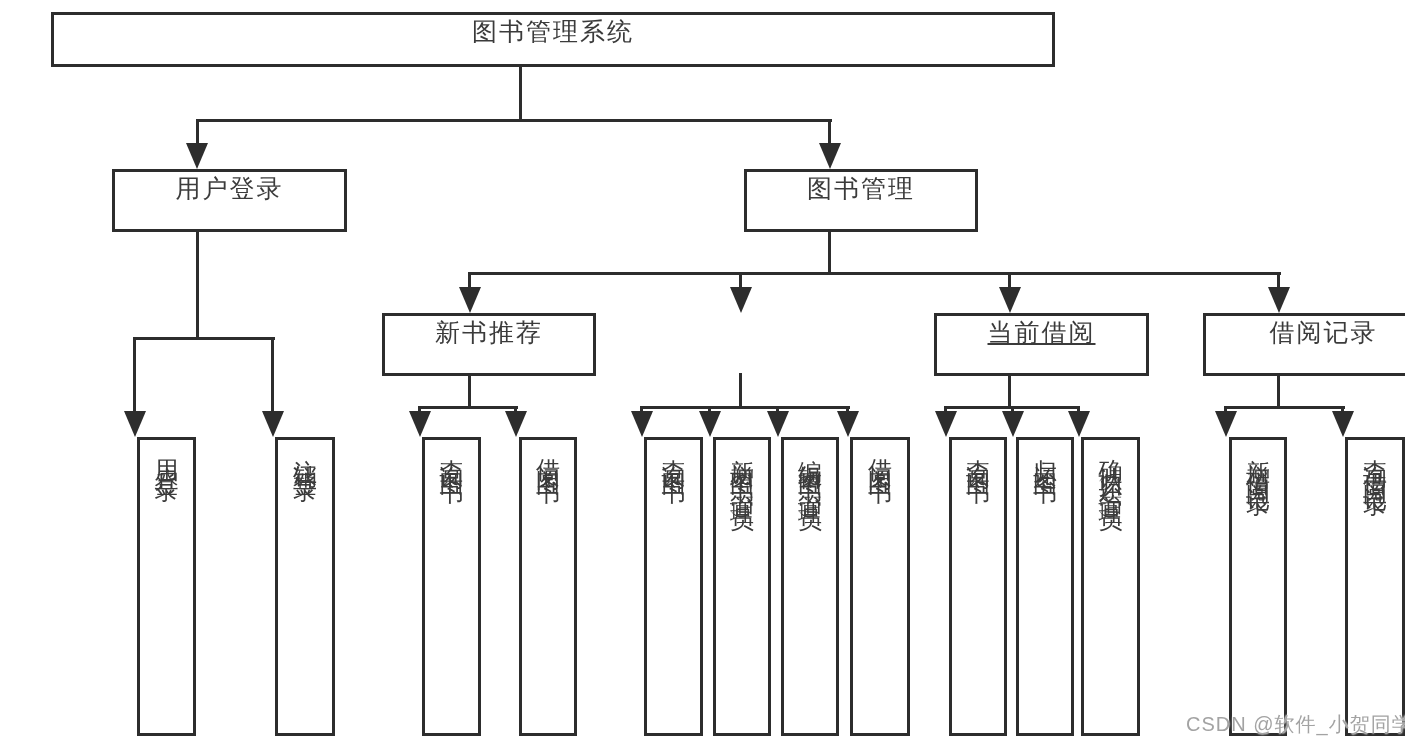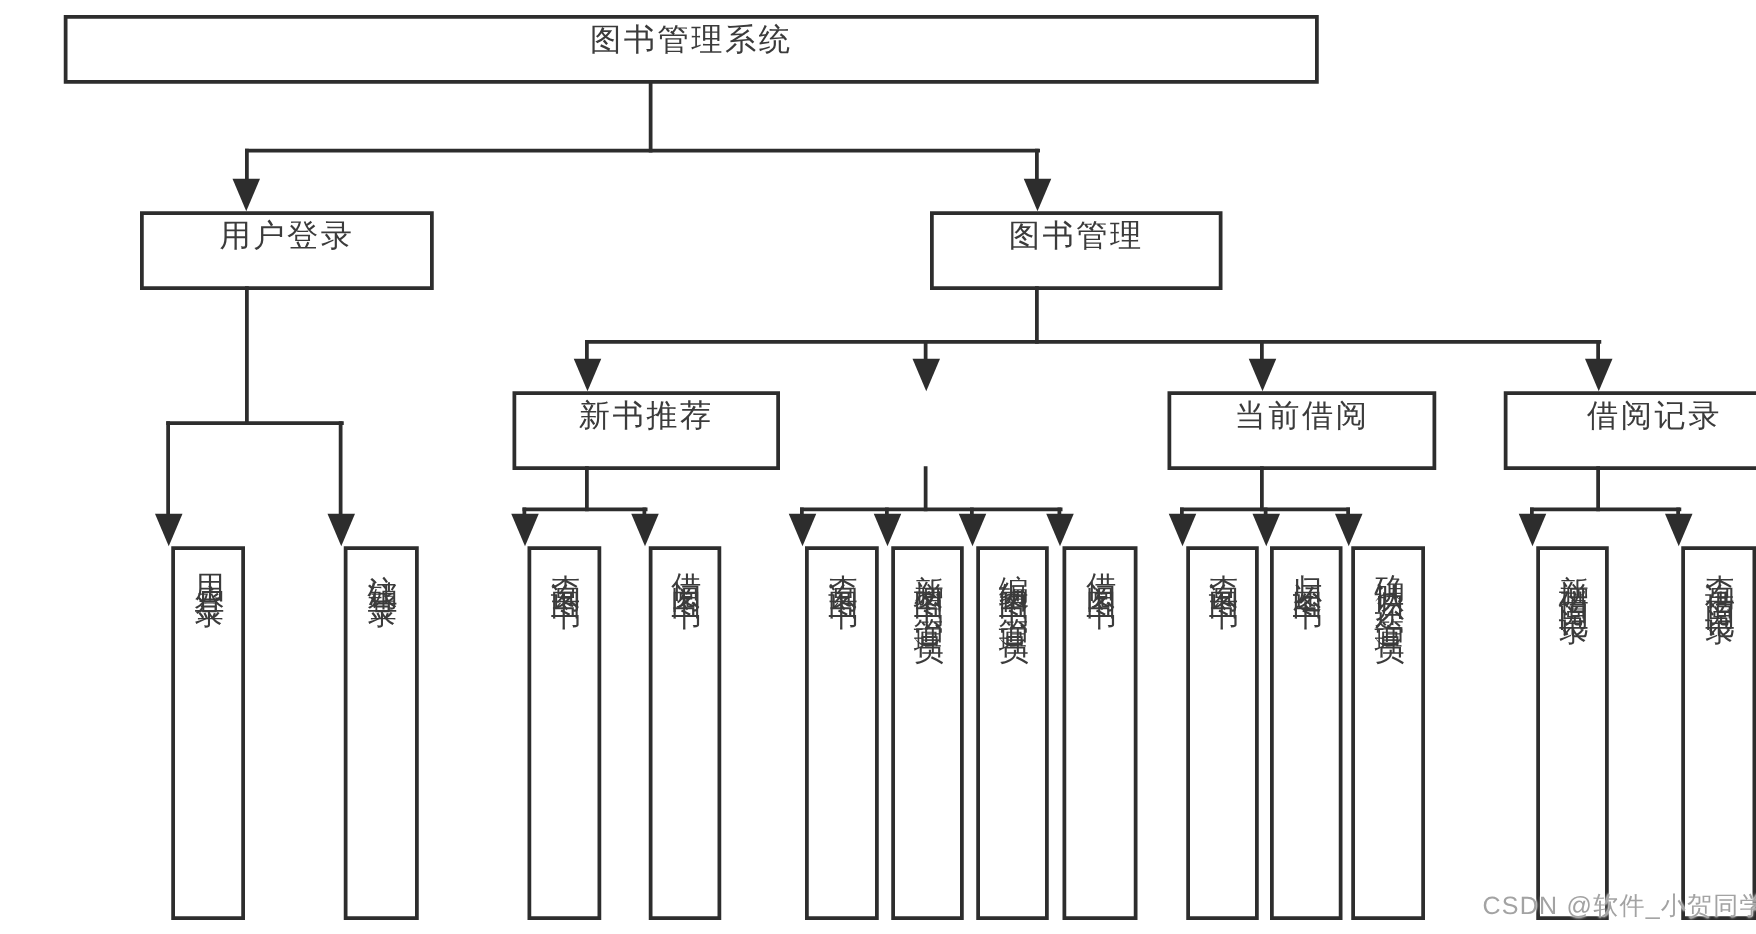--- a/index.html
+++ b/index.html
@@ -40,24 +40,24 @@
     <span>图书管理系统</span>
   </div>
 
   <div class="box" style="left:80px; top:169px; width:235px; height:63px;">
     <span>用户登录</span>
   </div>
   <div class="box" style="left:712px; top:169px; width:234px; height:63px;">
     <span>图书管理</span>
   </div>
 
-  <div class="box" style="left:378px; top:313px; width:214px; height:63px;">
+  <div class="box" style="left:350px; top:313px; width:214px; height:63px;">
     <span>新书推荐</span>
   </div>
-  <div class="box" style="left:902px; top:313px; width:215px; height:63px;">
+  <div class="box" style="left:902px; top:313px; width:215px; height:63px;text-decoration:underline;">
     <span>当前借阅</span>
   </div>
   <div class="box" style="left:1171px; top:313px; width:241px; height:63px;">
     <span>借阅记录</span>
   </div>
 
   <div class="box vbox" style="left:105px; top:437px; width:59px; height:299px;">
     <span class="vtext">用户登录</span>
   </div>
   <div class="box vbox" style="left:243px; top:437px; width:60px; height:299px;">

